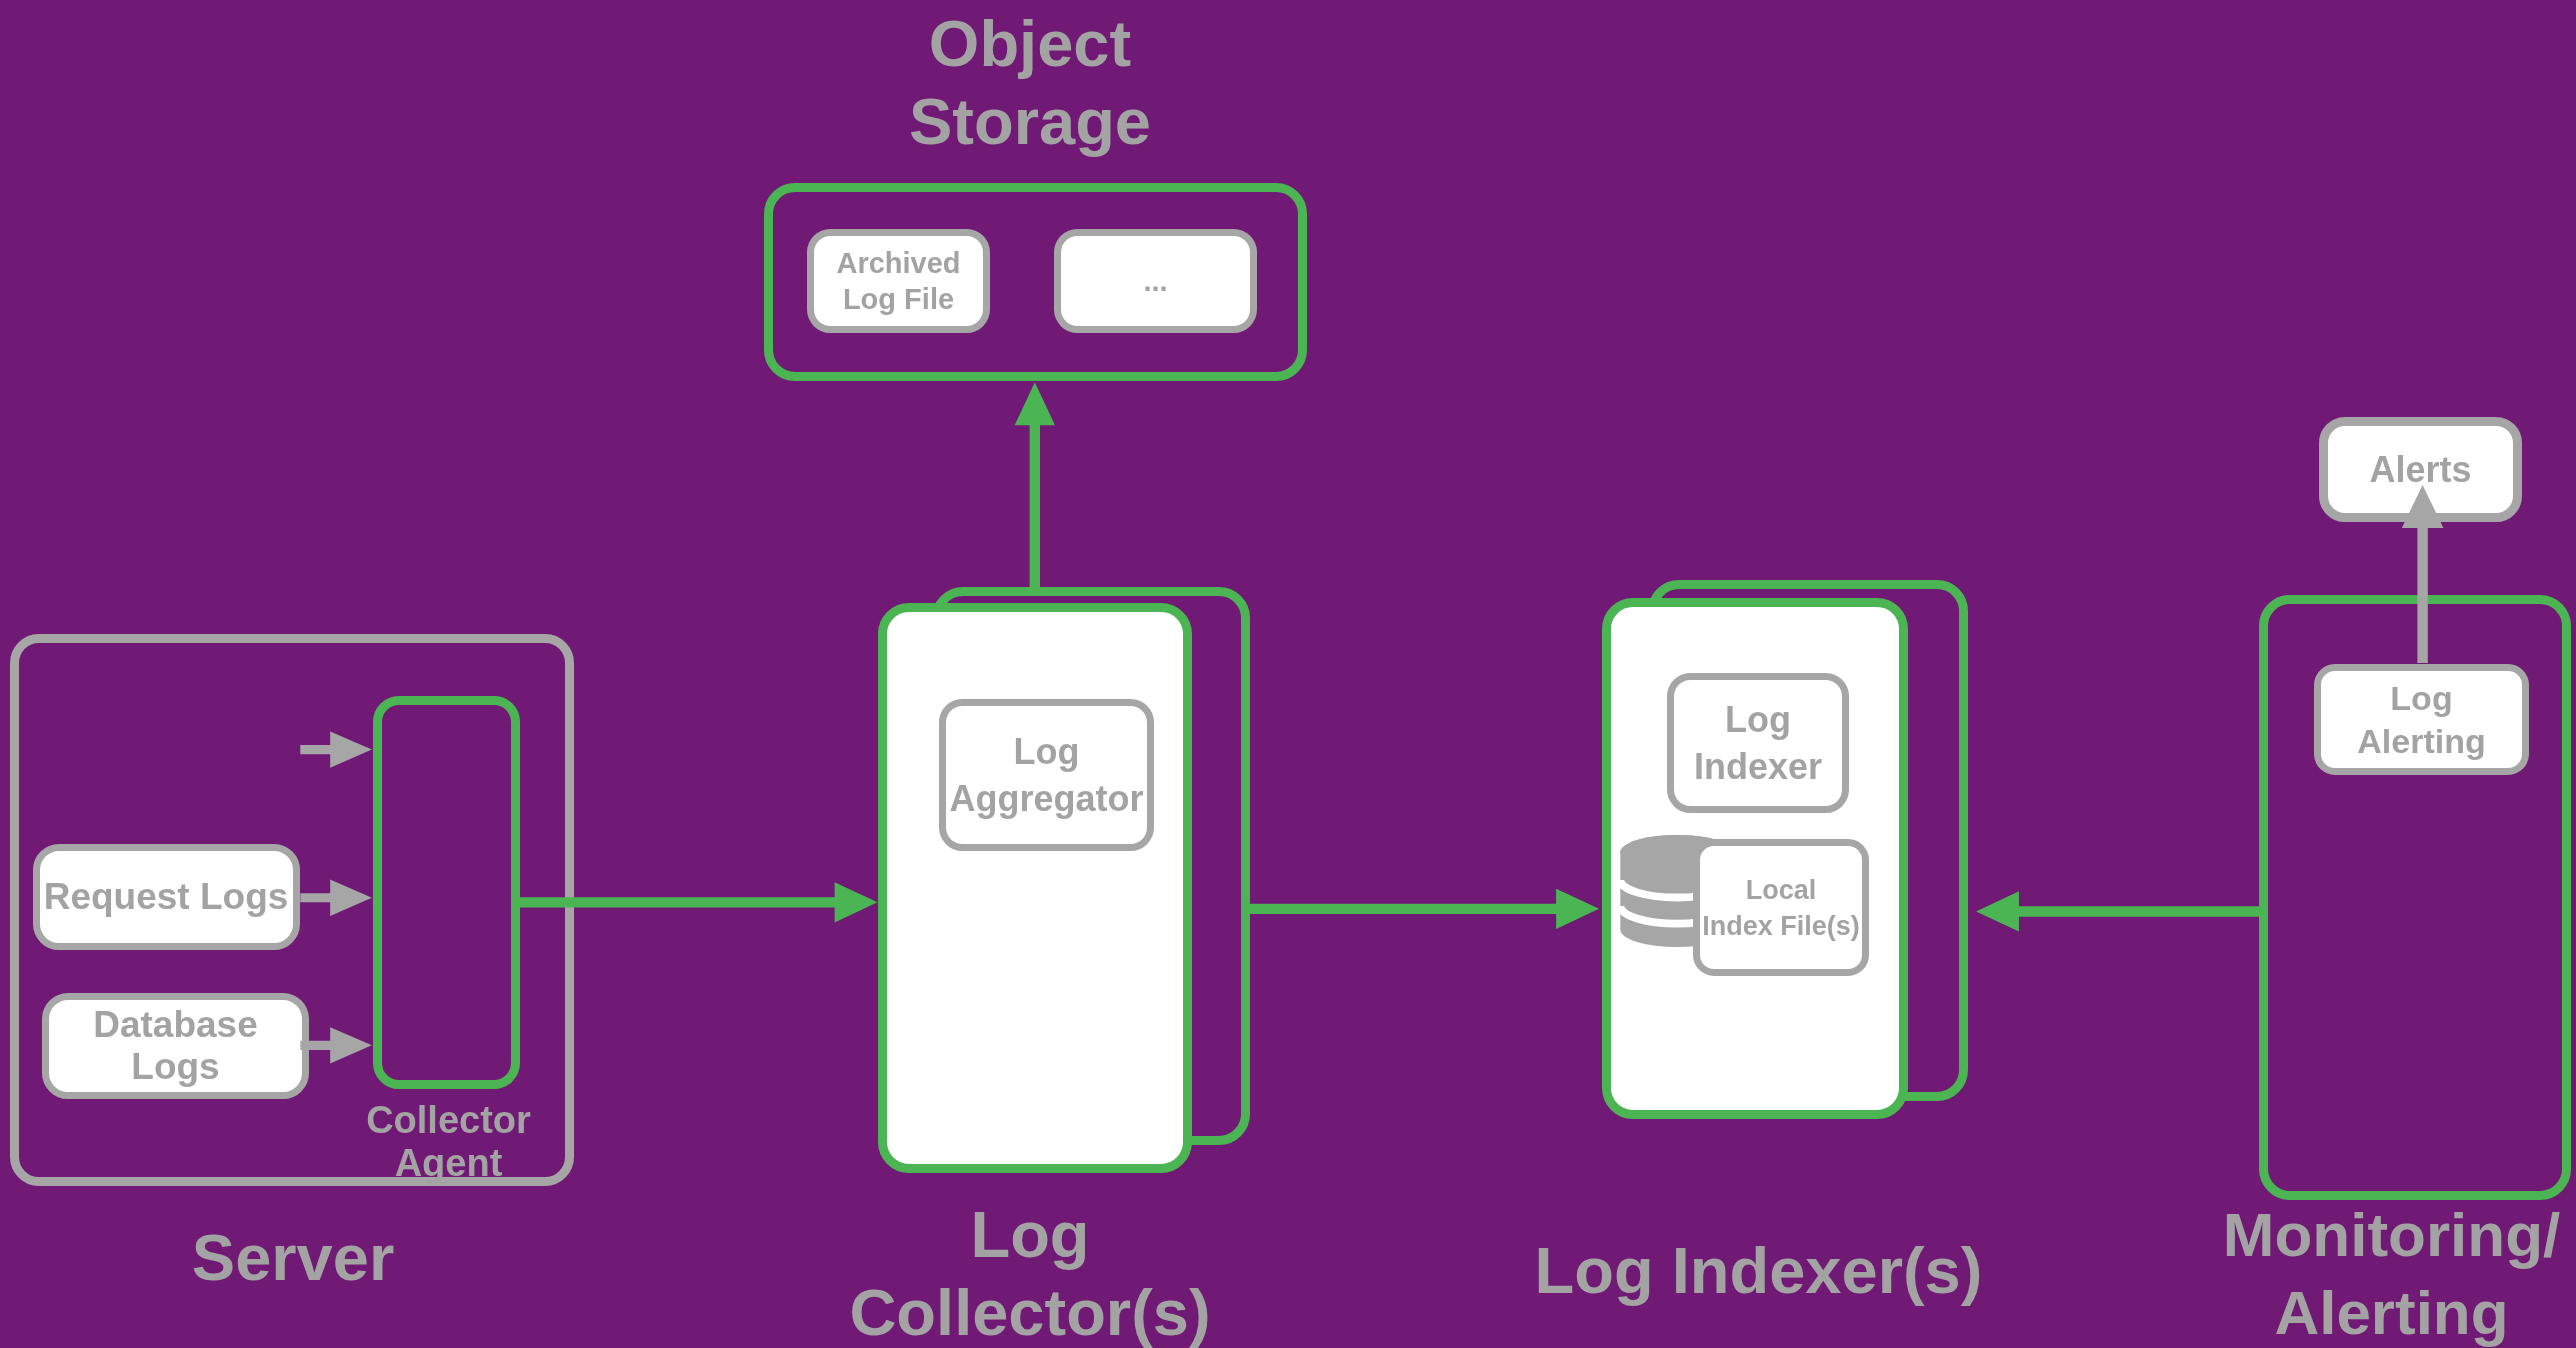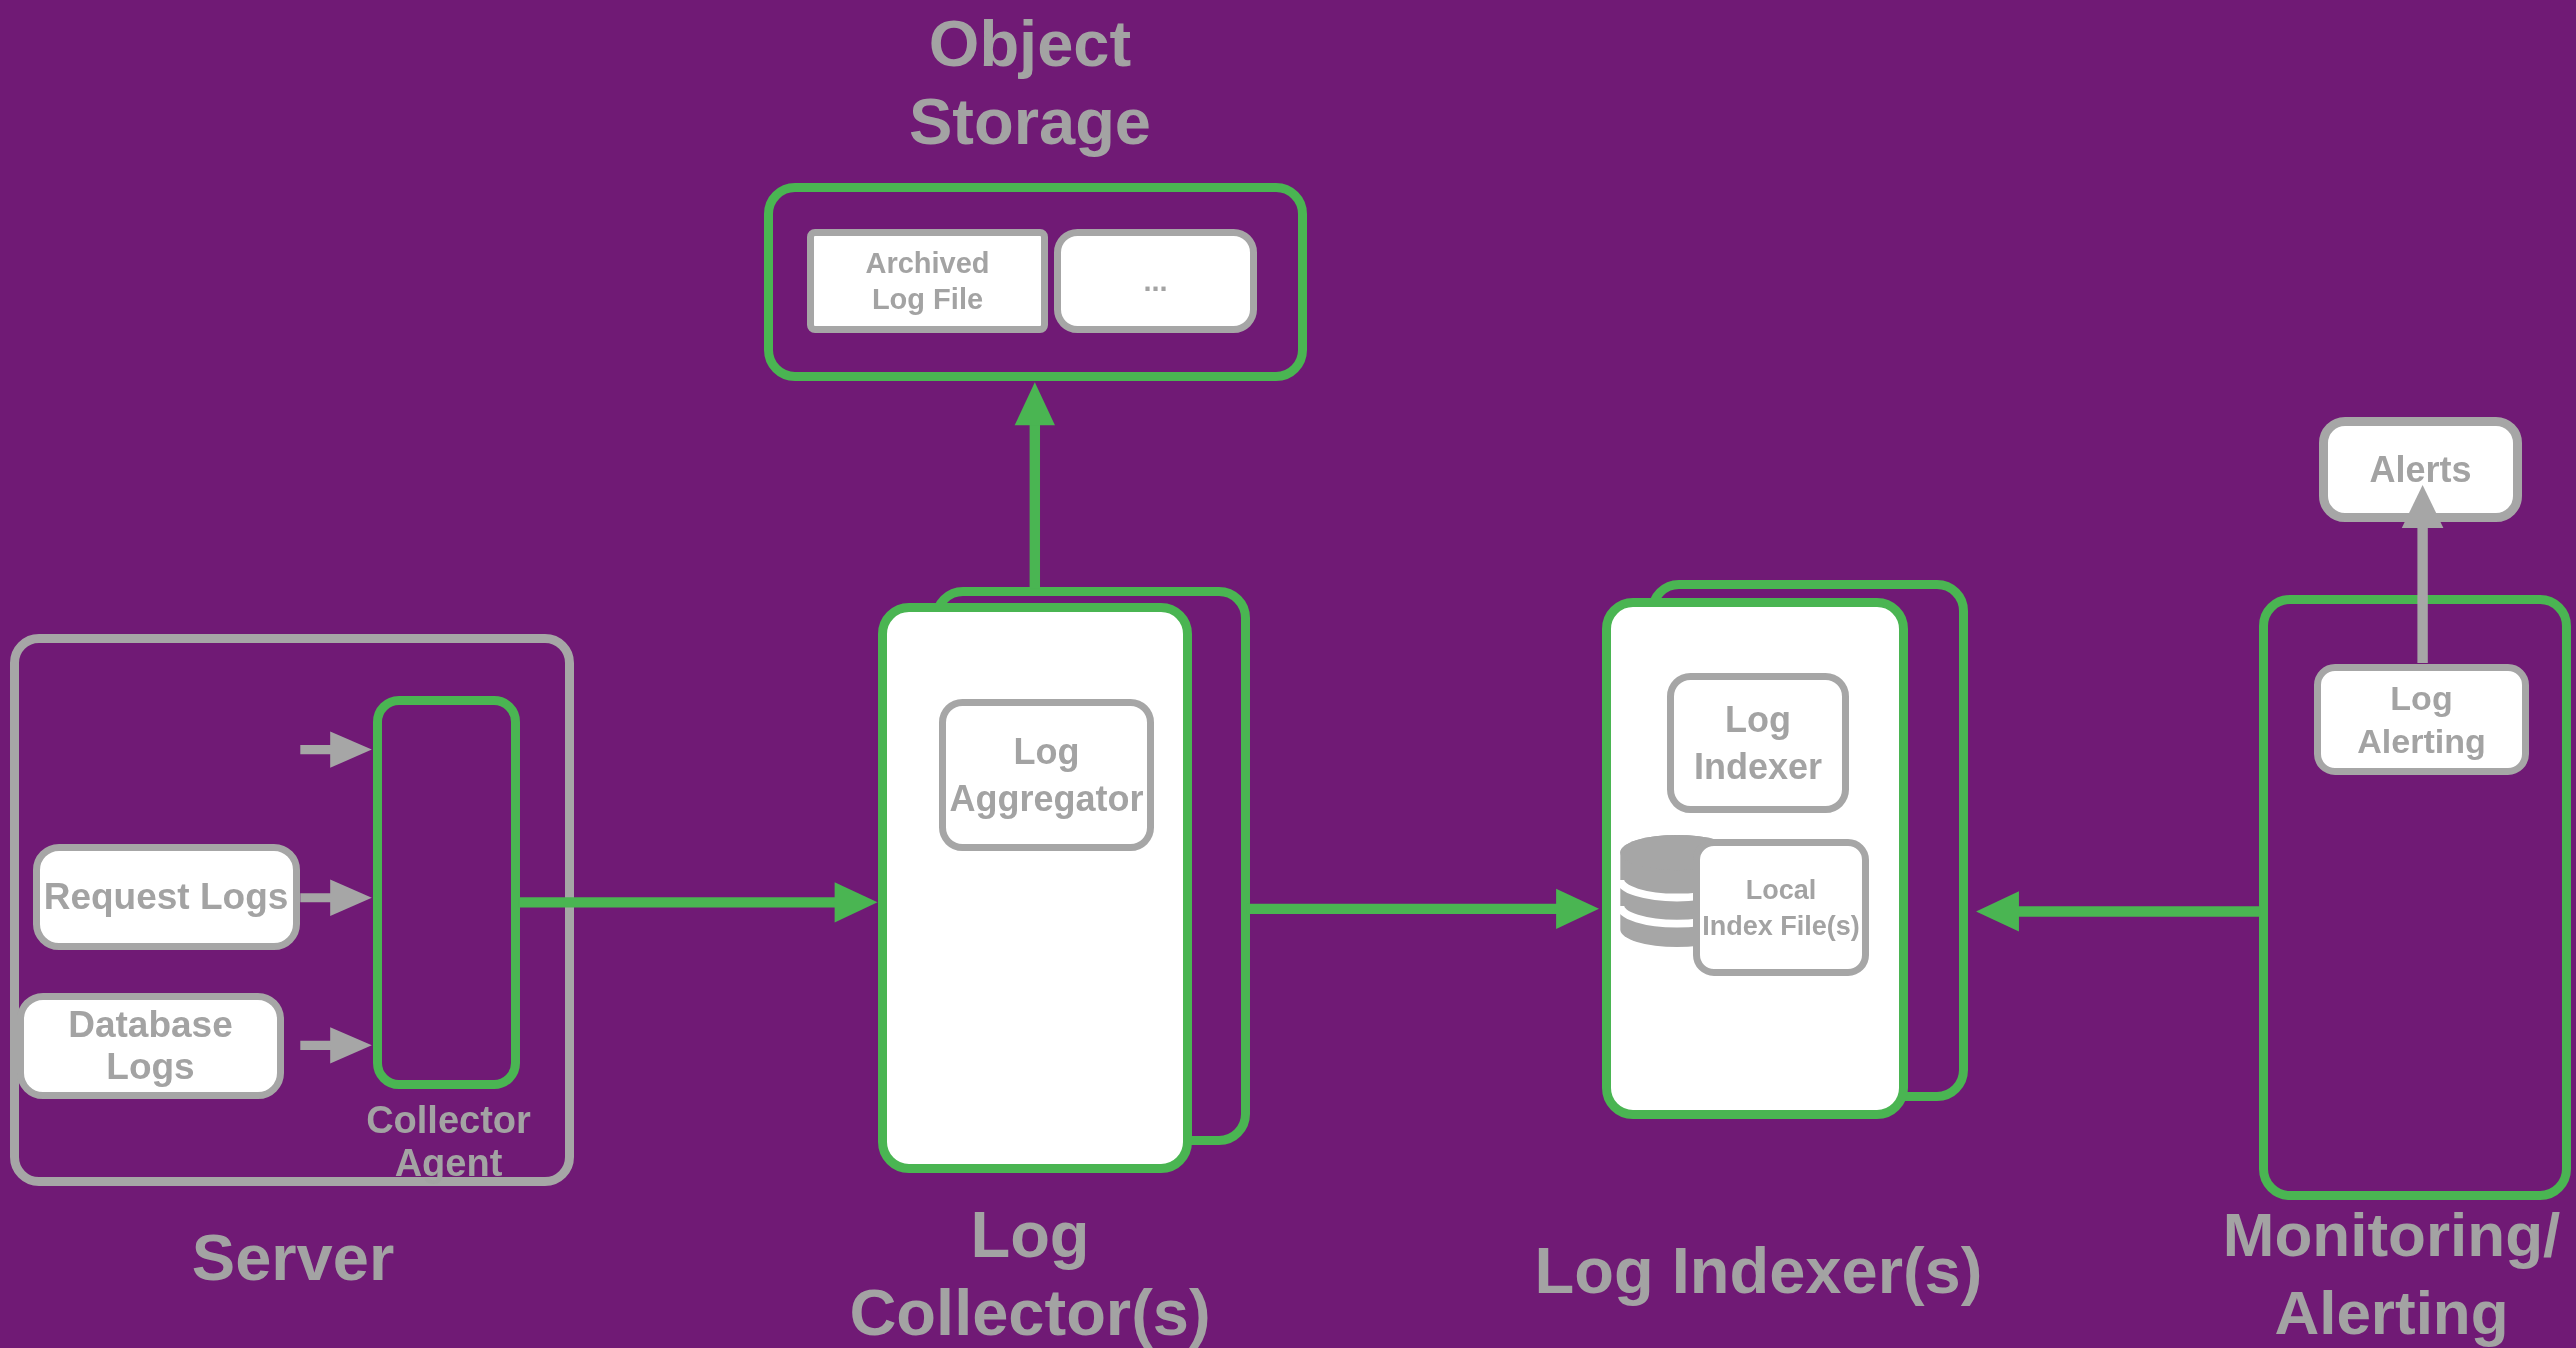--- a/index.html
+++ b/index.html
@@ -25,35 +25,35 @@
 
 <div id="canvas" style="--green:#4AB552;--gray:#A6A6A6;--txt:#A3A3A3;">
 
   <div class="abs biglabel" style="left:770px;top:5.2px;width:520px;">
     <div>Object</div>
     <div>Storage</div>
   </div>
 
   <div class="abs gbox" style="left:764px;top:183px;width:543px;height:198px;"></div>
 
-  <div class="abs node" style="left:807px;top:229px;width:241px;height:104px;font-size:29px;line-height:36px;border-radius:8px;">
+  <div class="abs node" style="left:807px;top:229px;width:183px;height:104px;font-size:29px;line-height:36px;">
     <span class="ln">Archived</span>
     <span class="ln">Log File</span>
   </div>
 
   <div class="abs node" style="left:1054px;top:229px;width:203px;height:104px;font-size:29px;line-height:36px;">
     <span class="ln">...</span>
   </div>
 
   <div class="abs graybox" style="left:10.4px;top:634px;width:564px;height:552px;"></div>
 
   <div class="abs node" style="left:32.5px;top:844px;width:267px;height:106px;font-size:37px;border-radius:26px;">
     <span class="ln">Request Logs</span>
   </div>
-  <div class="abs node" style="left:17px;top:993px;width:267px;height:106px;font-size:37px;border-radius:26px;">
+  <div class="abs node" style="left:42px;top:993px;width:267px;height:106px;font-size:37px;border-radius:26px;">
     <span class="ln">Database Logs</span>
   </div>
 
   <div class="abs gbox" style="left:373px;top:696px;width:147px;height:393px;border-radius:26px;"></div>
 
   <div class="abs midlabel" style="left:325px;top:1099px;width:247px;font-size:38px;line-height:43px;">
     <div>Collector</div>
     <div>Agent</div>
   </div>
 

